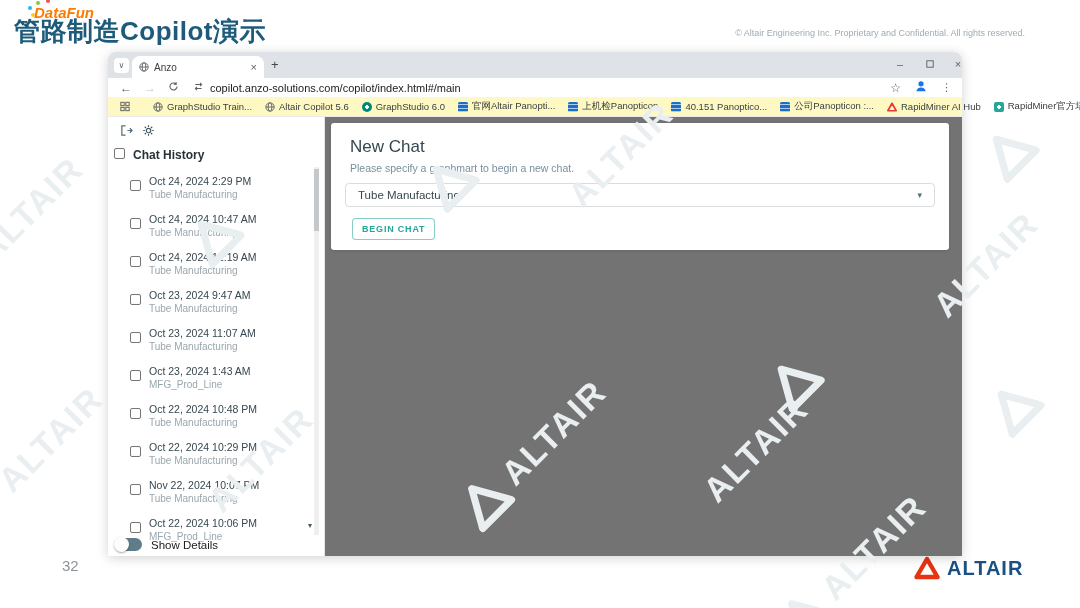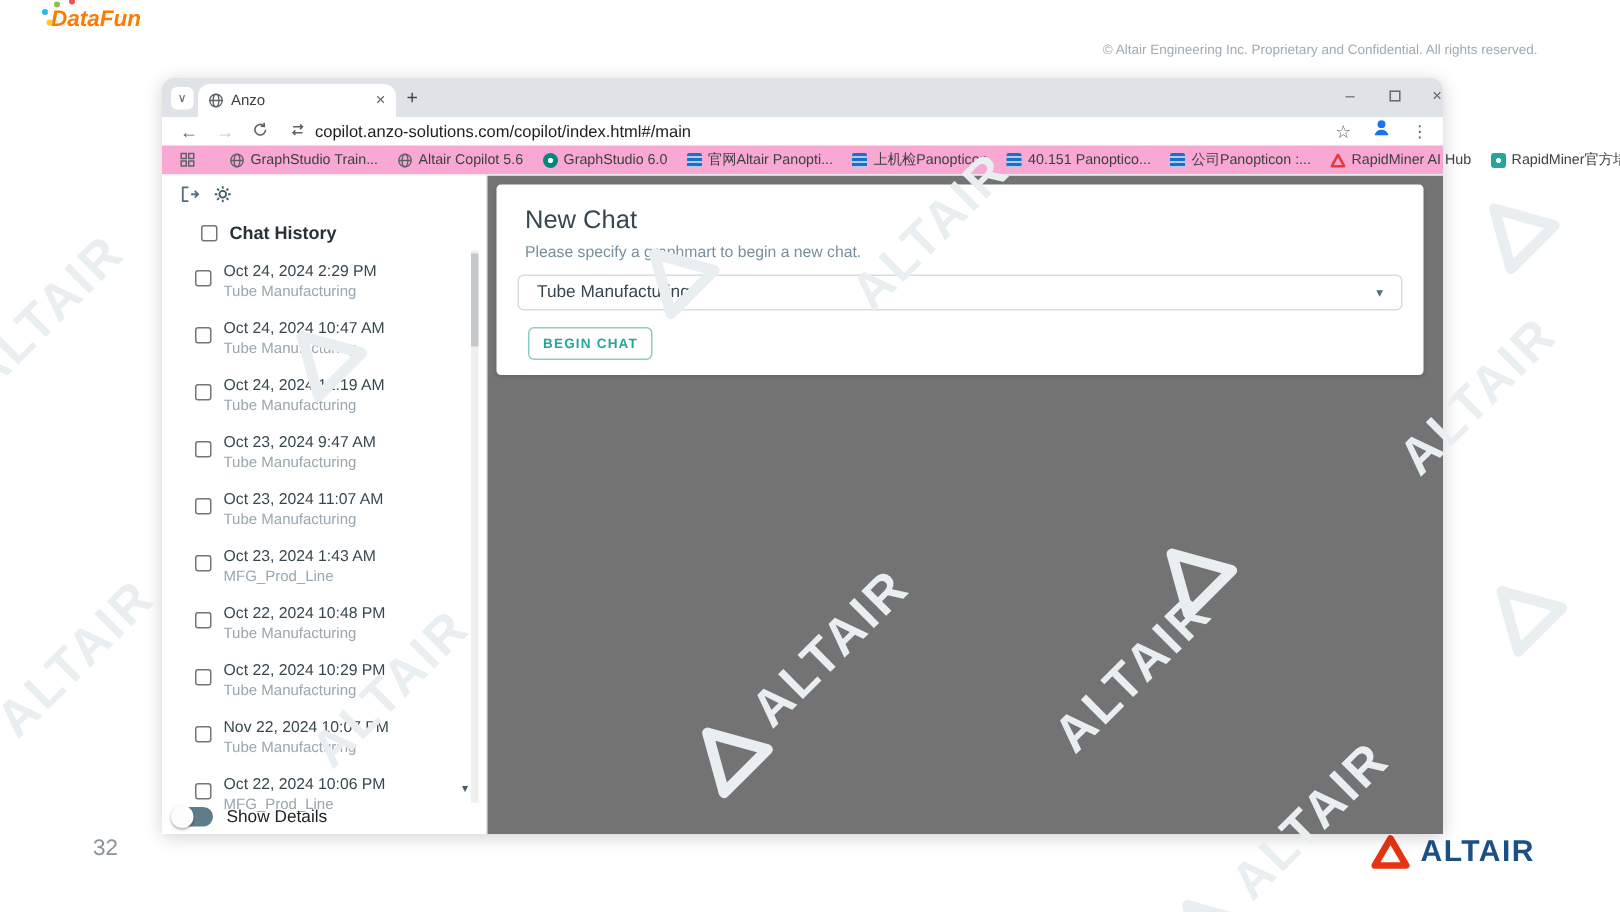--- a/index.html
+++ b/index.html
@@ -48,39 +48,39 @@
 
   .toolbar{position:absolute;left:0;top:26px;width:854px;height:19px;background:#fff;
            display:flex;align-items:center;}
   .nav-ic{font-size:12px;color:#5f6368;margin-left:12px;line-height:1;}
   .nav-fwd{color:#c3c7cb;}
   .url-chip{display:flex;align-items:flex-start;gap:6px;margin-left:14px;font-size:11px;color:#202124;}
   .tb-right{position:absolute;right:10px;top:0;height:19px;display:flex;align-items:center;gap:13px;}
   .tb-right .star{font-size:12px;color:#5f6368;}
   .tb-right .dots{font-size:11px;color:#5f6368;}
 
-  .bookmarks{position:absolute;left:0;top:45px;width:854px;height:20px;background:#f9a8d4;
+  .bookmarks{position:absolute;left:0;top:45px;width:854px;height:20px;background:#fef9c3;
              border-bottom:1px solid #e8eaed;display:flex;align-items:center;box-sizing:border-box;
              font-size:9.5px;color:#3c4043;}
   .bm{display:flex;align-items:center;gap:4px;margin-left:13px;white-space:nowrap;}
   .bm-sep{width:1px;height:11px;background:#dadce0;margin-left:10px;}
   .fav{width:10px;height:10px;display:inline-flex;align-items:center;justify-content:center;flex:none;}
   .fav.pano{background:repeating-linear-gradient(#1d6fc2 0 2px,#a9cdf0 2px 3.5px);border-radius:1.5px;}
   .fav.gs6{border-radius:50%;background:radial-gradient(circle,#ffffff 0 1.8px,#00897b 1.9px);}
   .fav.rmcn{background:radial-gradient(circle,#ffffff 0 1.6px,#26a69a 1.7px);border-radius:2px;}
 
   
   .app{position:absolute;left:0;top:65px;width:854px;height:439px;background:#fafafa;overflow:hidden;}
   .sidebar{position:absolute;left:0;top:0;width:217px;height:439px;background:#fff;
            border-right:1px solid #e4e6e8;box-sizing:border-box;}
   .sb-ic{position:absolute;top:6px;}
   .sb-logout{left:12px;} .sb-gear{left:34px;}
   .cb{width:11px;height:11px;border:1.6px solid #757575;border-radius:2px;box-sizing:border-box;
       display:inline-block;flex:none;}
-  .sb-title-row{position:absolute;left:26px;top:31px;display:flex;align-items:center;gap:8px;}
+  .sb-title-row{position:absolute;left:6px;top:31px;display:flex;gap:8px;}
   .sb-title{font-size:12px;font-weight:bold;color:#263238;}
   .chat-item{position:absolute;left:22px;width:170px;display:flex;align-items:flex-start;gap:8px;}
   .chat-item .cb{margin-top:5px;}
   .ci-date{font-size:10.5px;color:#37474f;line-height:13px;text-align:center;}
   .ci-gm{font-size:10px;color:#9aa7ae;line-height:13px;}
   .show-details{position:absolute;left:10px;top:421px;display:flex;align-items:center;gap:9px;}
   .sw-track{width:24px;height:13px;background:#5f7c8a;border-radius:7px;position:relative;}
   .sw-knob{position:absolute;left:-4px;top:-1px;width:15px;height:15px;background:#fdfdfd;
            border-radius:50%;box-shadow:0 1px 2px rgba(0,0,0,0.35);}
   .sd-label{font-size:11.5px;color:#212121;}
@@ -106,20 +106,21 @@
 
 <div class="slide">
 
   <div class="datafun-logo">
     <span class="dot dot1"></span>
     <span class="dot dot2"></span>
     <span class="dot dot3"></span>
     <span class="dot dot4"></span>
     <span>DataFun</span>
   </div>
+  <div class="slide-title">管路制造Copilot演示</div>
   <div class="copyright">© Altair Engineering Inc. Proprietary and Confidential. All rights reserved.</div>
 
   <div class="bw">
 
     <div class="tabstrip">
       <div class="tabsearch">
         <span>∨</span>
       </div>
       <div class="tab">
         <span class="fav">

